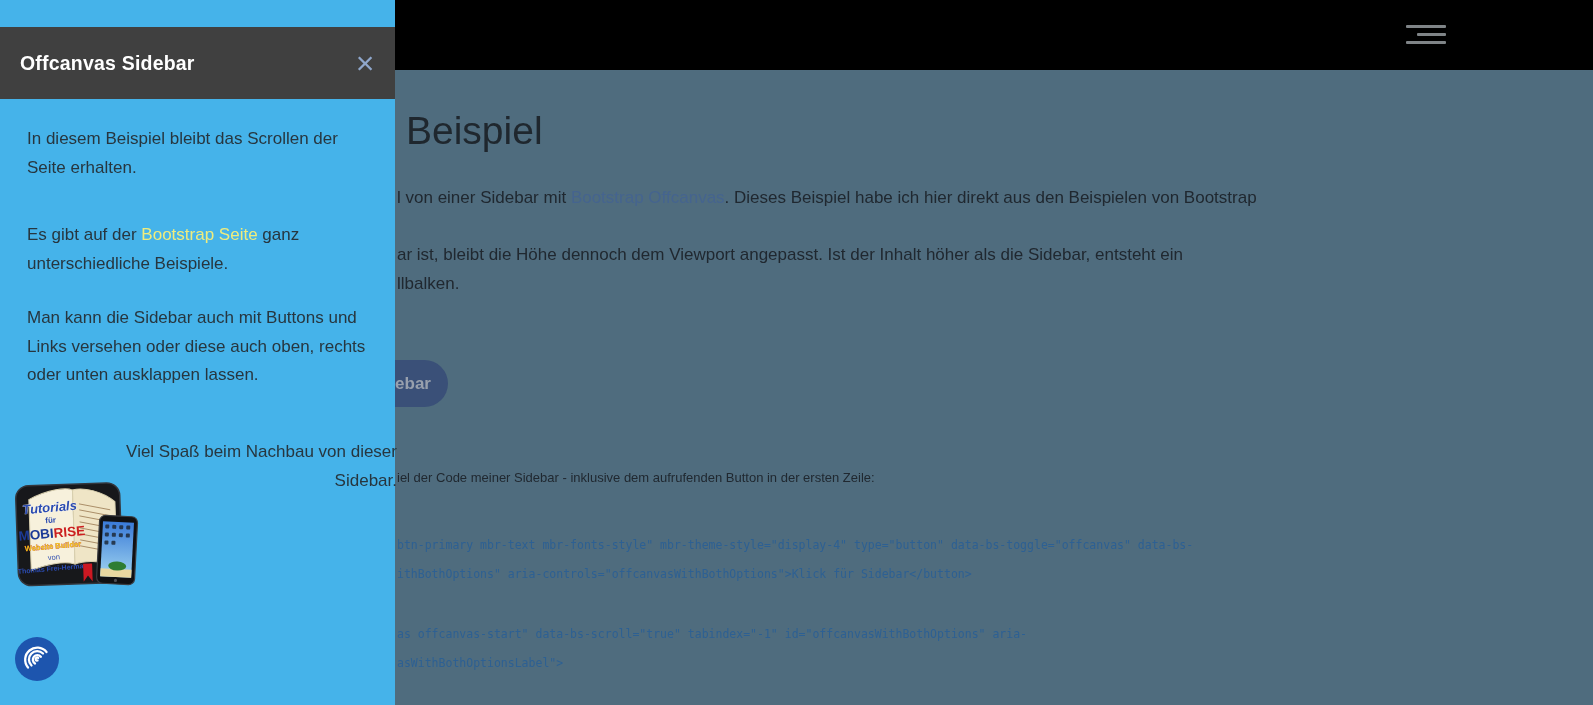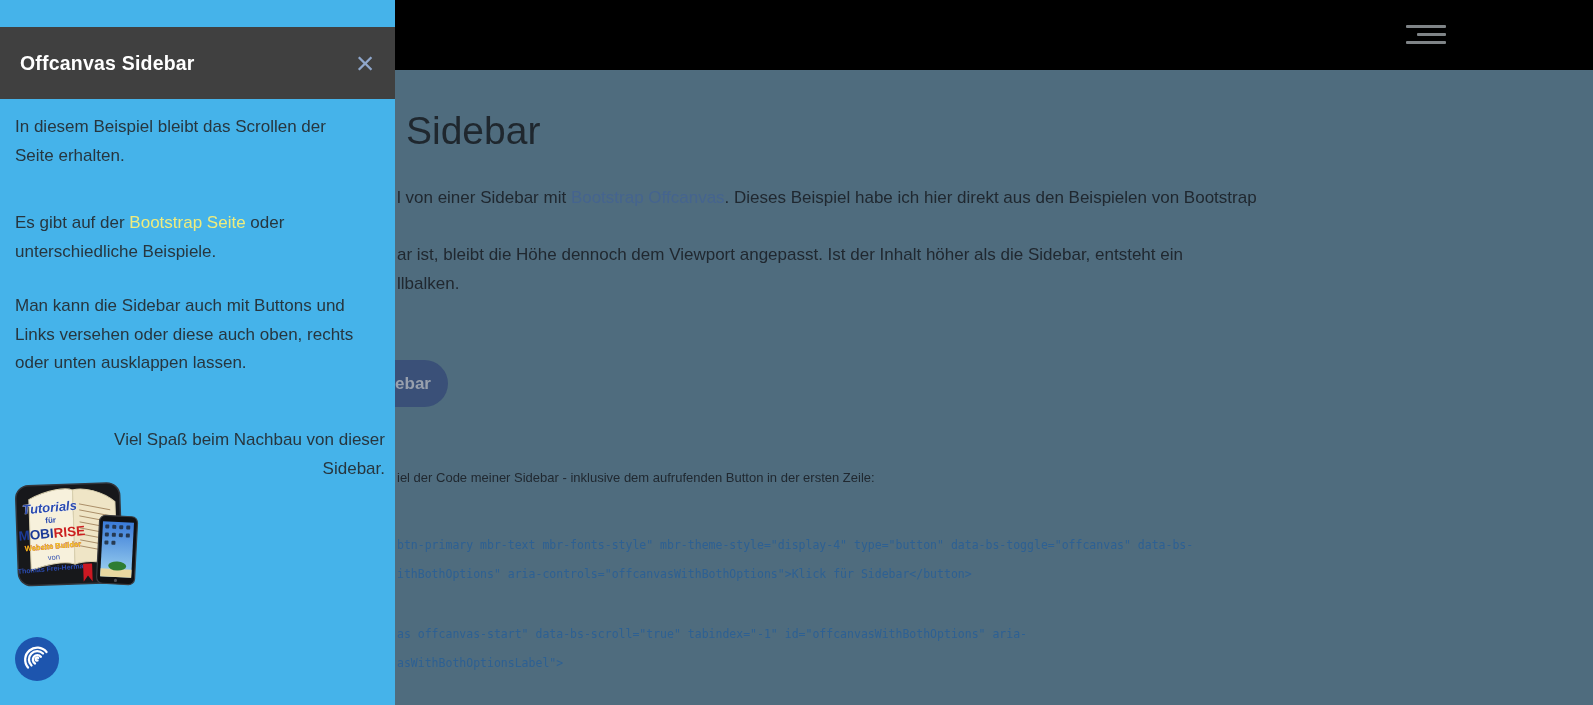--- a/index.html
+++ b/index.html
@@ -60,21 +60,21 @@
     background:#404040; display:flex; align-items:center;
     justify-content:space-between; padding:0 14px 0 20px; box-sizing:border-box;
   }
   .oc-title { margin:0; font-size:19.5px; font-weight:bold; color:#FFFFFF; letter-spacing:0.2px; }
   .oc-close {
     background:transparent; border:none; cursor:pointer; padding:0;
     width:32px; height:40px; font-size:32px; font-weight:300; line-height:32px;
     color:#8FA7CC; font-family:"Liberation Sans", sans-serif;
   }
   .oc-p {
-    position:absolute; left:15px; margin:0; width:370px;
+    position:absolute; left:15px; margin:12px; width:370px;
     font-size:17px; line-height:28.5px; color:#27363F;
   }
   .oc-p.p1 { top:113px; }
   .oc-p.p2 { top:209px; }
   .oc-p.p3 { top:292px; }
   .oc-p.p4 { top:426px;text-align:right; }
   .yellow-link { color:#EFEC7D; text-decoration:none; cursor:pointer; }
 
   .book-image { position:absolute; left:12px; top:476px; width:130px; height:118px; cursor:pointer; }
   .badge {
@@ -89,21 +89,21 @@
 
   <header class="topbar">
     <button class="hamburger" aria-label="menu">
       <span class="h-line l1"></span>
       <span class="h-line l2"></span>
       <span class="h-line l3"></span>
     </button>
   </header>
 
   <main>
-    <h1 class="page-title">Sidebar</h1>
+    <h1 class="page-title">Beispiel</h1>
 
     <p class="page-para"><span>l von einer Sidebar mit </span><a class="muted-link">Bootstrap Offcanvas</a><span>. Dieses Beispiel habe ich hier direkt aus den Beispielen von Bootstrap</span><br>
       <br>
       <span>ar ist, bleibt die Höhe dennoch dem Viewport angepasst. Ist der Inhalt höher als die Sidebar, entsteht ein</span><br>
       <span>llbalken.</span>
     </p>
 
     <button class="cta-button">
       <span>ebar</span>
     </button>
@@ -121,21 +121,21 @@
   </main>
 
   <aside class="offcanvas">
     <div class="oc-header">
       <h2 class="oc-title">Offcanvas Sidebar</h2>
       <button class="oc-close" aria-label="close">×</button>
     </div>
 
     <p class="oc-p p1"><span>In diesem Beispiel bleibt das Scrollen der</span><br><span>Seite erhalten.</span></p>
 
-    <p class="oc-p p2"><span>Es gibt auf der </span><a class="yellow-link">Bootstrap Seite</a><span> oder</span><br><span>unterschiedliche Beispiele.</span></p>
+    <p class="oc-p p2"><span>Es gibt auf der </span><a class="yellow-link">Bootstrap Seite</a><span> ganz</span><br><span>unterschiedliche Beispiele.</span></p>
 
     <p class="oc-p p3"><span>Man kann die Sidebar auch mit Buttons und</span><br><span>Links versehen oder diese auch oben, rechts</span><br><span>oder unten ausklappen lassen.</span></p>
 
     <p class="oc-p p4"><span>Viel Spaß beim Nachbau von dieser</span><br><span>Sidebar.</span></p>
 
     <div class="book-image">
       <svg width="130" height="118" viewBox="0 0 130 118" xmlns="http://www.w3.org/2000/svg">
         <g transform="rotate(-2 64 57)">
           <rect x="5" y="8" width="104" height="100" rx="13" fill="#17181B" stroke="#34363C" stroke-width="1.5"></rect>
           <path d="M18,22 C38,12 56,11 62,14 L62,88 C50,84 30,88 18,93 Z" fill="#F7F1DC" stroke="#D8CFAE" stroke-width="1"></path>

